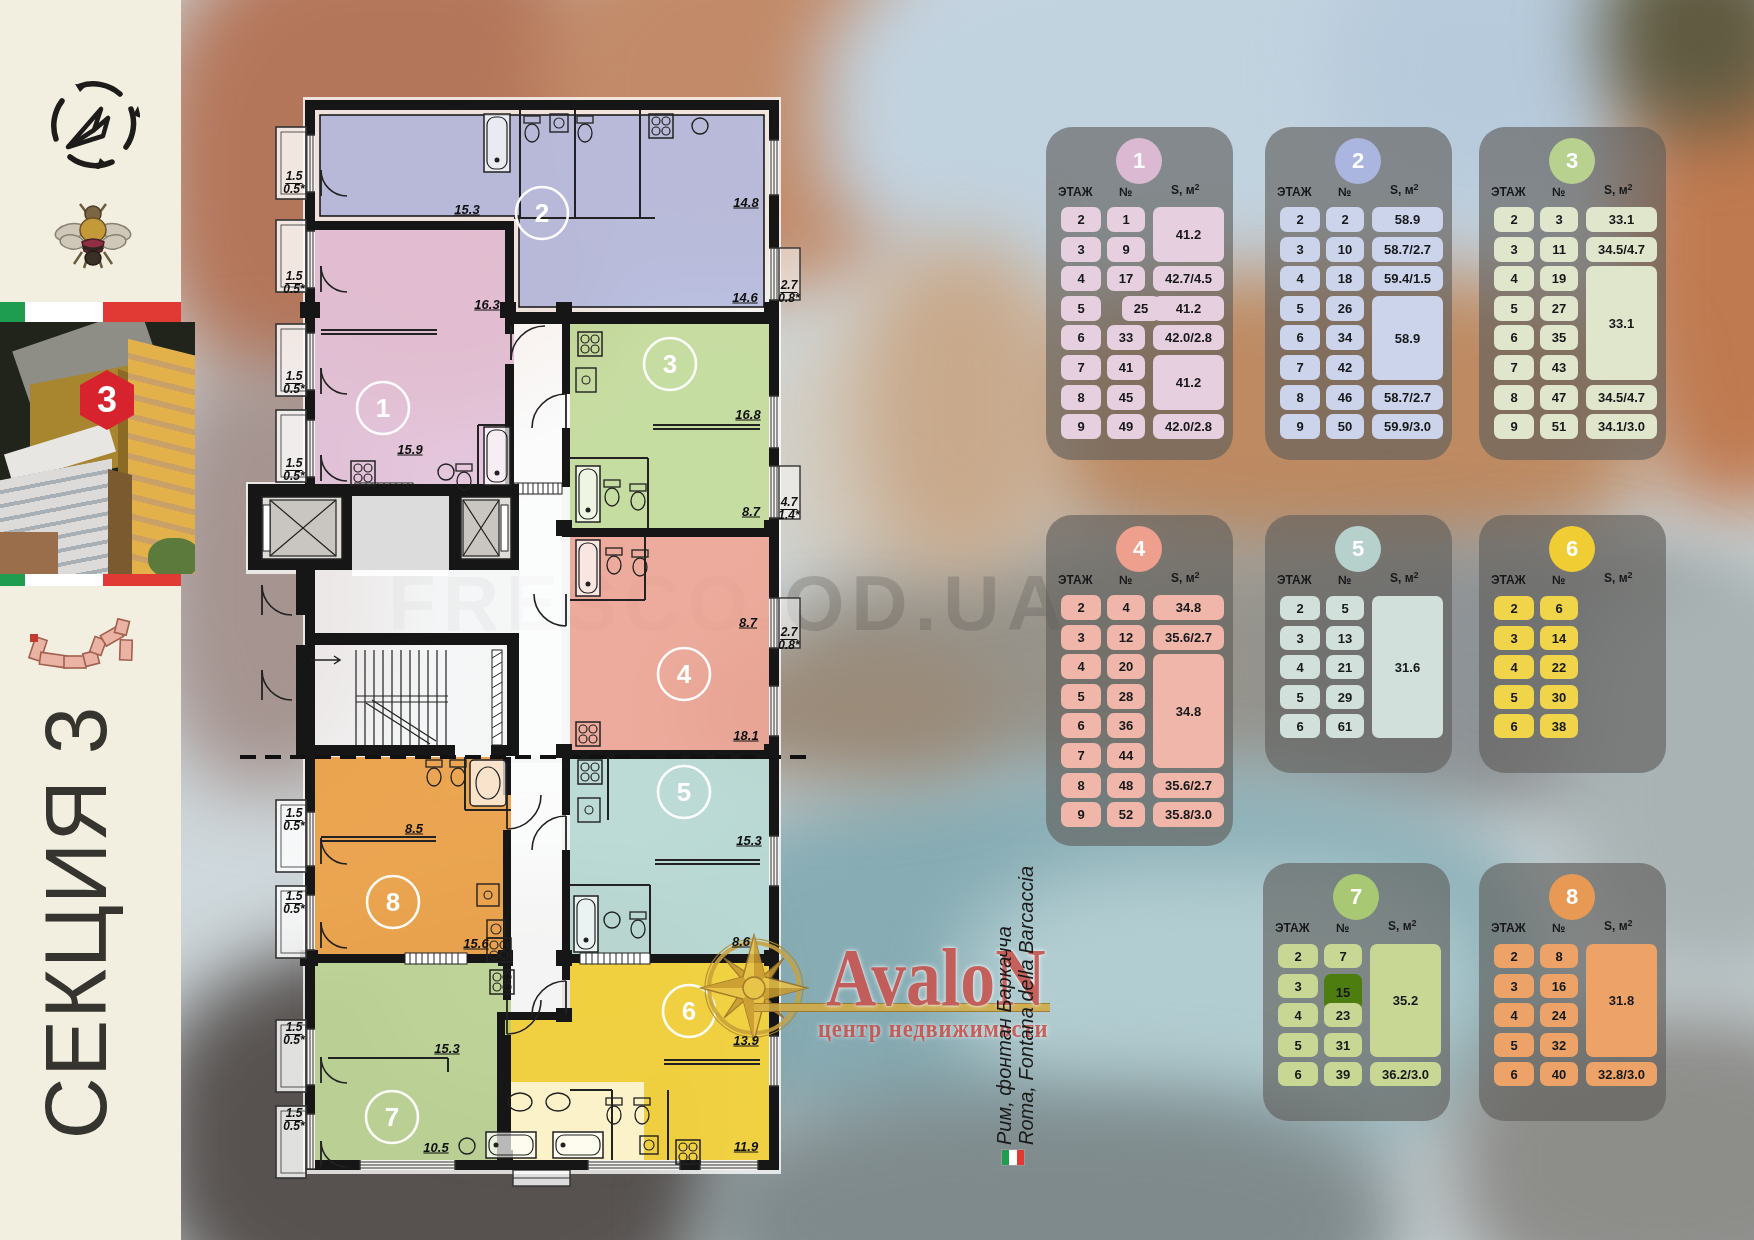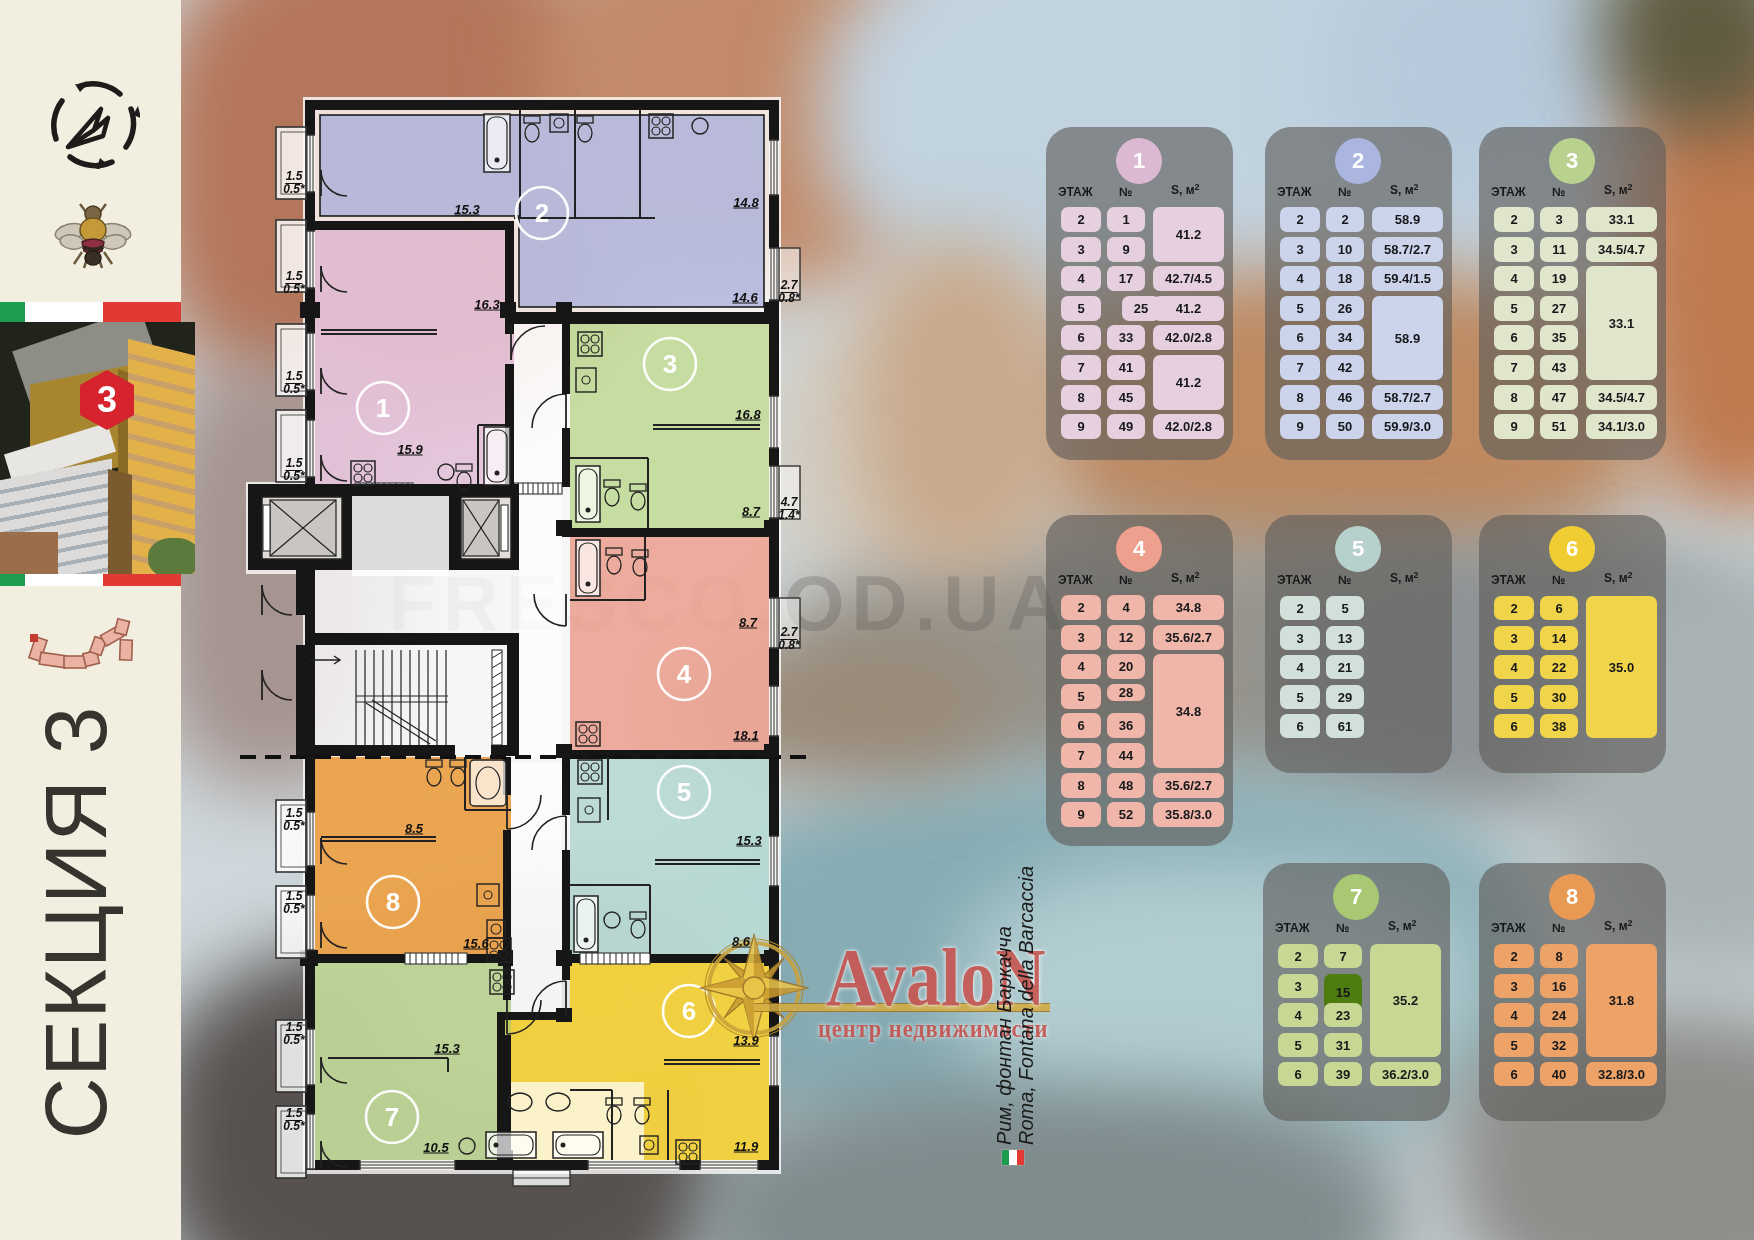--- a/index.html
+++ b/index.html
@@ -897,21 +897,21 @@
 <div class="hdr" style="left:12px;top:58px;">ЭТАЖ</div>
 <div class="hdr" style="left:73px;top:58px;">№</div>
 <div class="hdr" style="left:125px;top:55px;">S, м<span style="font-size:9px;vertical-align:4px;">2</span></div>
 <div class="pill" style="left:15px;top:80px;width:40px;height:25px;background:#efb6a9;">2</div>
 <div class="pill" style="left:61px;top:80px;width:38px;height:25px;background:#efb6a9;">4</div>
 <div class="pill" style="left:15px;top:110px;width:40px;height:25px;background:#efb6a9;">3</div>
 <div class="pill" style="left:61px;top:110px;width:38px;height:25px;background:#efb6a9;">12</div>
 <div class="pill" style="left:15px;top:139px;width:40px;height:25px;background:#efb6a9;">4</div>
 <div class="pill" style="left:61px;top:139px;width:38px;height:25px;background:#efb6a9;">20</div>
 <div class="pill" style="left:15px;top:169px;width:40px;height:25px;background:#efb6a9;">5</div>
-<div class="pill" style="left:61px;top:169px;width:38px;height:17px;background:#efb6a9;">28</div>
+<div class="pill" style="left:61px;top:169px;width:38px;height:25px;background:#efb6a9;">28</div>
 <div class="pill" style="left:15px;top:198px;width:40px;height:25px;background:#efb6a9;">6</div>
 <div class="pill" style="left:61px;top:198px;width:38px;height:25px;background:#efb6a9;">36</div>
 <div class="pill" style="left:15px;top:228px;width:40px;height:25px;background:#efb6a9;">7</div>
 <div class="pill" style="left:61px;top:228px;width:38px;height:25px;background:#efb6a9;">44</div>
 <div class="pill" style="left:15px;top:258px;width:40px;height:25px;background:#efb6a9;">8</div>
 <div class="pill" style="left:61px;top:258px;width:38px;height:25px;background:#efb6a9;">48</div>
 <div class="pill" style="left:15px;top:287px;width:40px;height:25px;background:#efb6a9;">9</div>
 <div class="pill" style="left:61px;top:287px;width:38px;height:25px;background:#efb6a9;">52</div>
 <div class="pill" style="left:107px;top:80px;width:71px;height:25px;background:#efb6a9;">34.8</div>
 <div class="pill" style="left:107px;top:110px;width:71px;height:25px;background:#efb6a9;">35.6/2.7</div>
@@ -928,38 +928,38 @@
 <div class="pill" style="left:15px;top:81px;width:40px;height:24px;background:#d2e0dc;">2</div>
 <div class="pill" style="left:61px;top:81px;width:38px;height:24px;background:#d2e0dc;">5</div>
 <div class="pill" style="left:15px;top:111px;width:40px;height:24px;background:#d2e0dc;">3</div>
 <div class="pill" style="left:61px;top:111px;width:38px;height:24px;background:#d2e0dc;">13</div>
 <div class="pill" style="left:15px;top:140px;width:40px;height:24px;background:#d2e0dc;">4</div>
 <div class="pill" style="left:61px;top:140px;width:38px;height:24px;background:#d2e0dc;">21</div>
 <div class="pill" style="left:15px;top:170px;width:40px;height:24px;background:#d2e0dc;">5</div>
 <div class="pill" style="left:61px;top:170px;width:38px;height:24px;background:#d2e0dc;">29</div>
 <div class="pill" style="left:15px;top:199px;width:40px;height:24px;background:#d2e0dc;">6</div>
 <div class="pill" style="left:61px;top:199px;width:38px;height:24px;background:#d2e0dc;">61</div>
+<div class="pill" style="left:107px;top:81px;width:71px;height:142px;background:#d2e0dc;">31.6</div>
 </div>
 
 <div class="tbl" style="left:1479px;top:515px;width:187px;height:258px;">
 <div class="circ" style="left:70px;background:#f0cd32;">6</div>
 <div class="hdr" style="left:12px;top:58px;">ЭТАЖ</div>
 <div class="hdr" style="left:73px;top:58px;">№</div>
 <div class="hdr" style="left:125px;top:55px;">S, м<span style="font-size:9px;vertical-align:4px;">2</span></div>
 <div class="pill" style="left:15px;top:81px;width:40px;height:24px;background:#f0d44a;">2</div>
 <div class="pill" style="left:61px;top:81px;width:38px;height:24px;background:#f0d44a;">6</div>
 <div class="pill" style="left:15px;top:111px;width:40px;height:24px;background:#f0d44a;">3</div>
 <div class="pill" style="left:61px;top:111px;width:38px;height:24px;background:#f0d44a;">14</div>
 <div class="pill" style="left:15px;top:140px;width:40px;height:24px;background:#f0d44a;">4</div>
 <div class="pill" style="left:61px;top:140px;width:38px;height:24px;background:#f0d44a;">22</div>
 <div class="pill" style="left:15px;top:170px;width:40px;height:24px;background:#f0d44a;">5</div>
 <div class="pill" style="left:61px;top:170px;width:38px;height:24px;background:#f0d44a;">30</div>
 <div class="pill" style="left:15px;top:199px;width:40px;height:24px;background:#f0d44a;">6</div>
 <div class="pill" style="left:61px;top:199px;width:38px;height:24px;background:#f0d44a;">38</div>
-<div class="pill" style="left:107px;top:81px;width:71px;height:142px;background:#f0d44a;">35.0</div>
 </div>
 
 <div class="tbl" style="left:1263px;top:863px;width:187px;height:258px;">
 <div class="circ" style="left:70px;background:#a9c873;">7</div>
 <div class="hdr" style="left:12px;top:58px;">ЭТАЖ</div>
 <div class="hdr" style="left:73px;top:58px;">№</div>
 <div class="hdr" style="left:125px;top:55px;">S, м<span style="font-size:9px;vertical-align:4px;">2</span></div>
 <div class="pill" style="left:15px;top:81px;width:40px;height:24px;background:#c9d795;">2</div>
 <div class="pill" style="left:61px;top:81px;width:38px;height:24px;background:#c9d795;">7</div>
 <div class="pill" style="left:15px;top:111px;width:40px;height:24px;background:#c9d795;">3</div>

